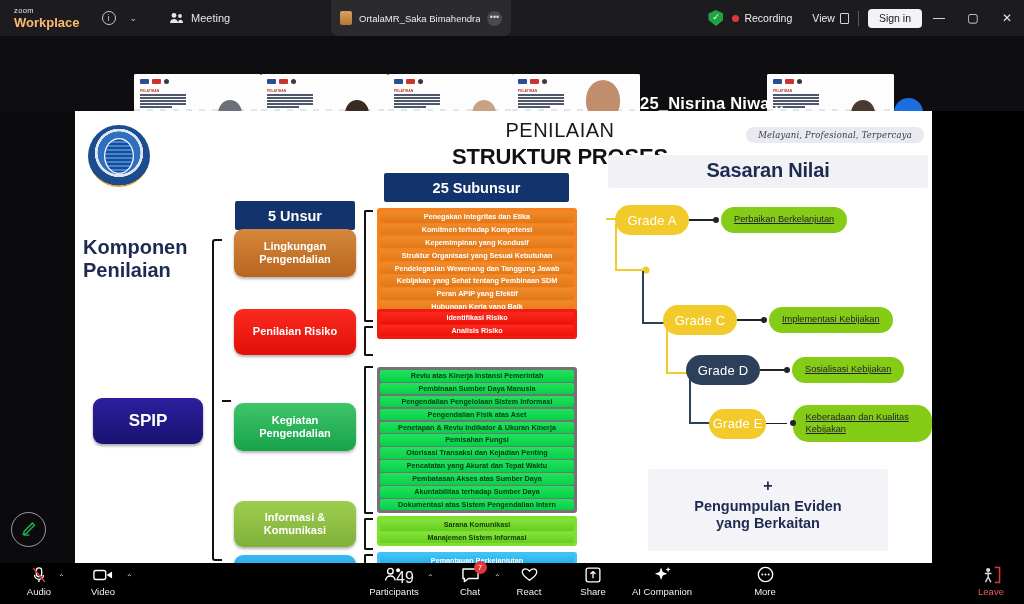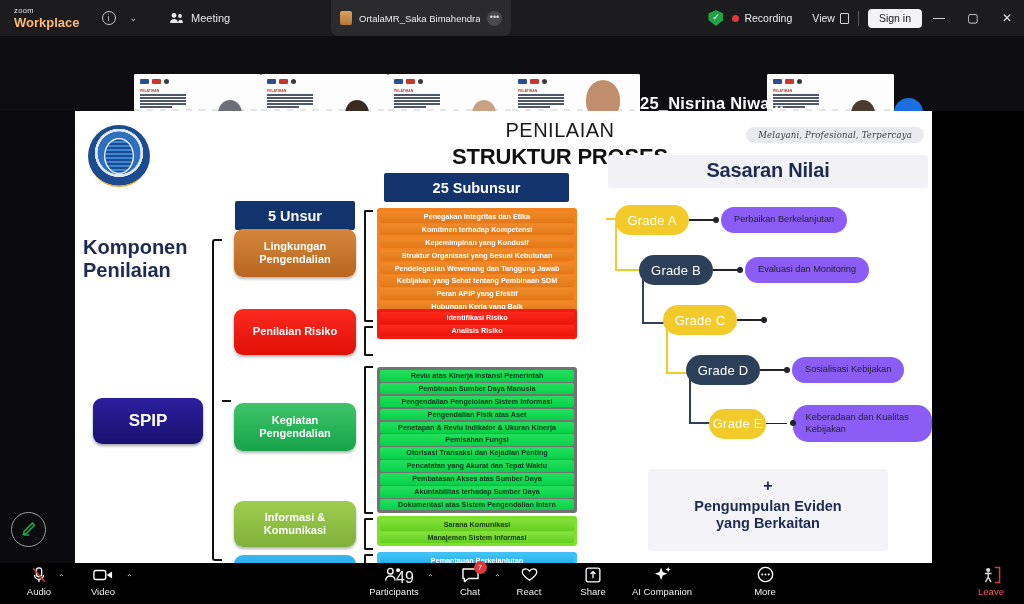--- a/index.html
+++ b/index.html
@@ -216,22 +216,22 @@
     display:flex; align-items:center; justify-content:center; letter-spacing:.2px;
   }
   .g-yellow { background:#f2cb2b; }
   .g-navy   { background:#2c4159; }
   .connector { height:1.7px; background:#22232a; width:26px; }
   .connector::after{
     content:""; display:block; width:6px; height:6px; border-radius:50%; background:#22232a;
     position:relative; left:24px; top:-2.3px;
   }
   .desc {
-    background:#8b5cf6; border-radius:15px; padding:7px 13px; font-size:9.2px;
-    color:#22232a; line-height:1.25; margin-left:6px; max-width:150px;
+    background:#84cc16; border-radius:15px; padding:7px 13px; font-size:9.2px;
+    color:#22232a; line-height:1.25; margin-left:6px; max-width:150px;text-decoration:underline;
   }
   .tree { position:absolute; left:0; top:0; }
 
   .eviden {
     position:absolute; left:573px; top:358px; width:240px; height:82px;
     background:#f4f4f8; border-radius:3px; text-align:center; padding-top:9px;
   }
   .eviden .plus { font-size:16px; font-weight:800; color:#1d2a52; line-height:1; }
   .eviden .etxt { font-size:14.5px; font-weight:800; color:#1d2a52; line-height:1.2; margin-top:4px; }
 
@@ -541,29 +541,25 @@
       <circle cx="641" cy="312" r="3.5" fill="#2c4159"></circle>
       <path d="M531 108 L541 108" stroke="#f2cb2b" stroke-width="2" fill="none"></path>
     </svg>
 
     <div class="grade-row" style="left:540px;top:94px">
       <div class="grade-pill g-yellow">Grade A</div>
       <div class="connector"></div>
       <div class="desc">Perbaikan Berkelanjutan</div>
     </div>
 
-    <div class="grade-row" style="left:564px;top:144px">
-      <div class="grade-pill g-navy">Grade B</div>
-      <div class="connector"></div>
-      <div class="desc">Evaluasi dan Monitoring</div>
-    </div>
 
     <div class="grade-row" style="left:588px;top:194px">
       <div class="grade-pill g-yellow">Grade C</div>
       <div class="connector"></div>
+      <div class="desc">Implementasi Kebijakan</div>
     </div>
 
     <div class="grade-row" style="left:611px;top:244px">
       <div class="grade-pill g-navy">Grade D</div>
       <div class="connector"></div>
       <div class="desc">Sosialisasi Kebijakan</div>
     </div>
 
     <div class="grade-row" style="left:634px;top:294px">
       <div class="grade-pill g-yellow">Grade E</div>

